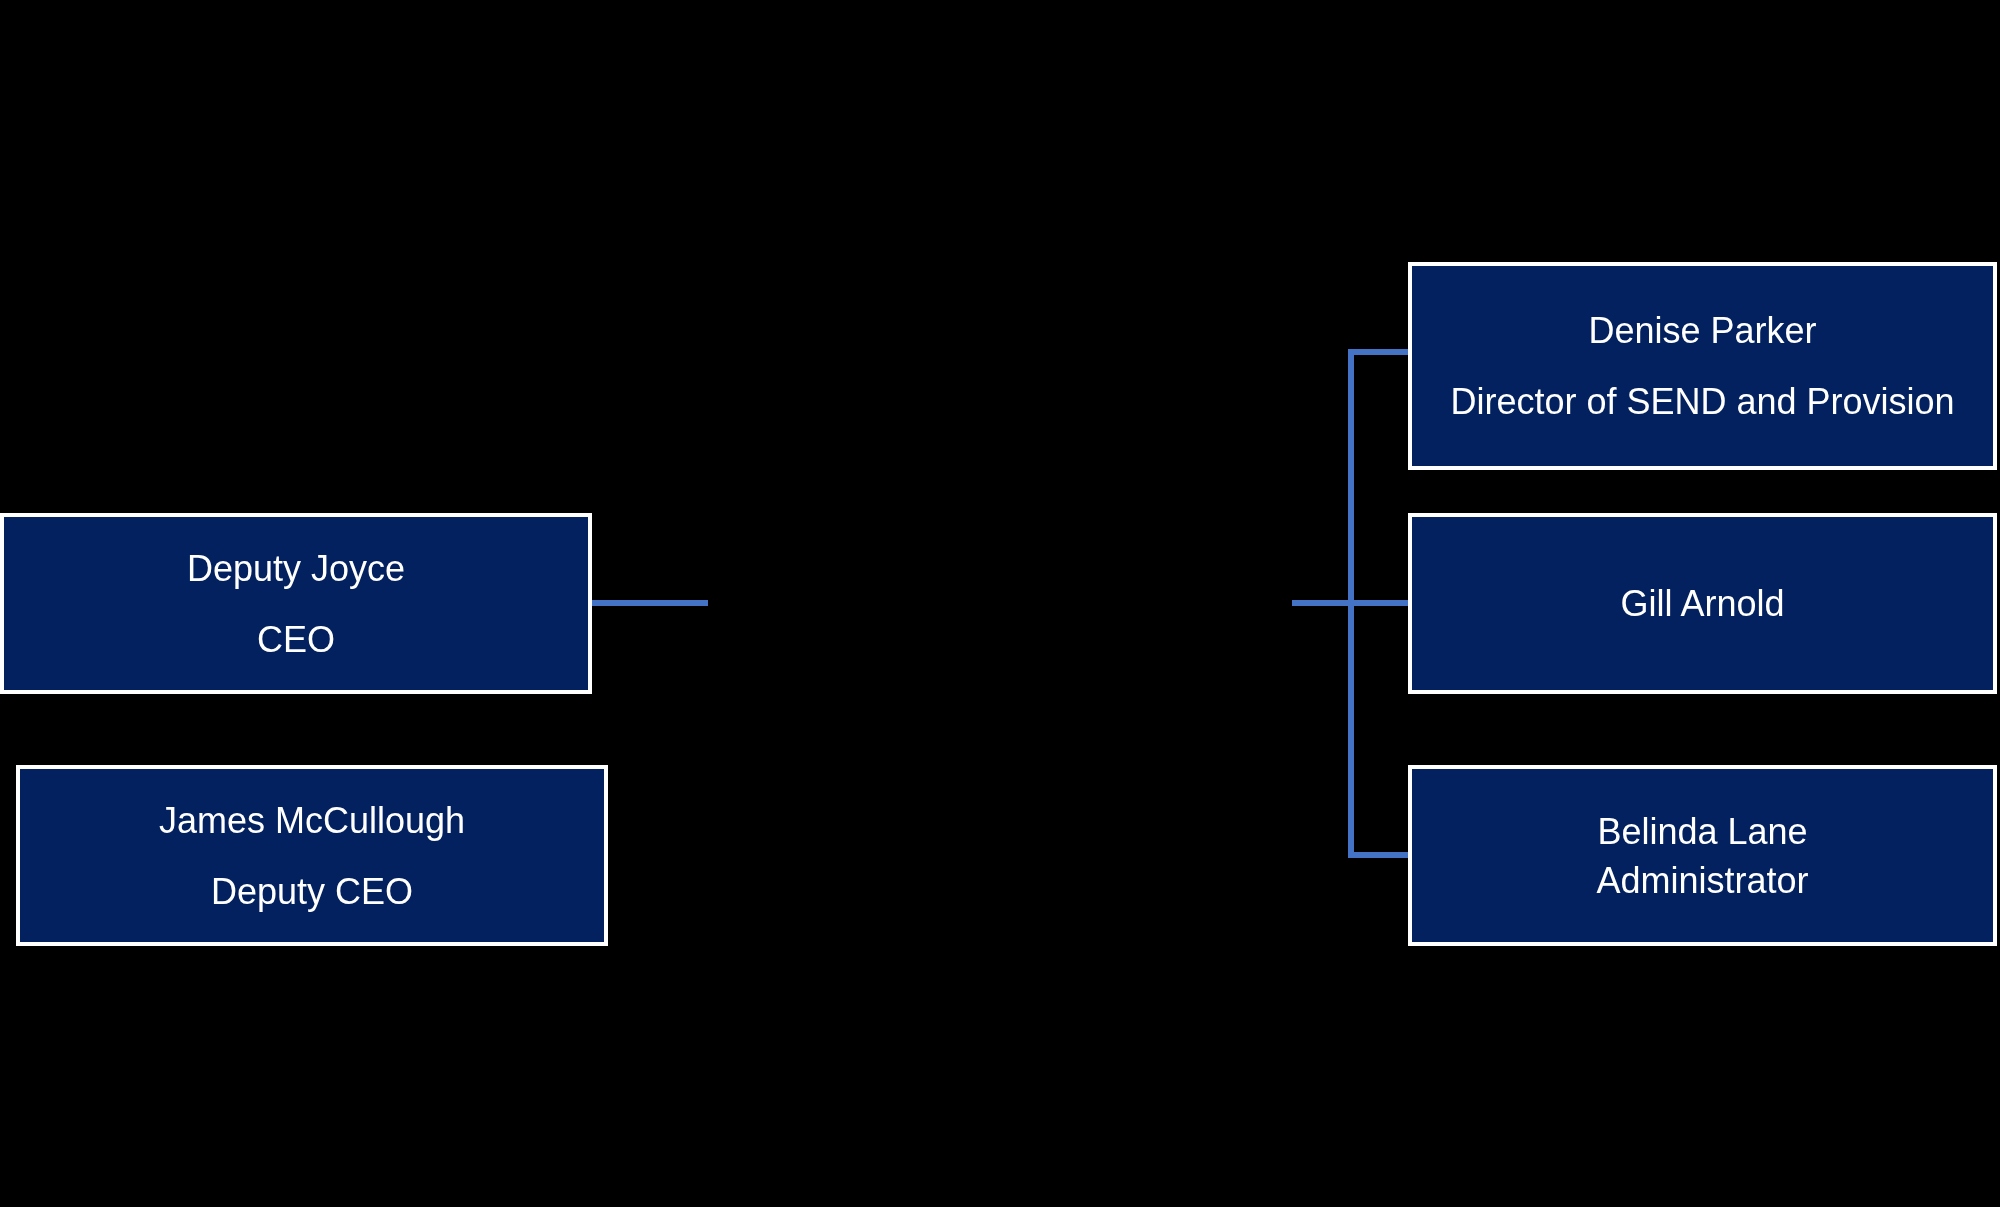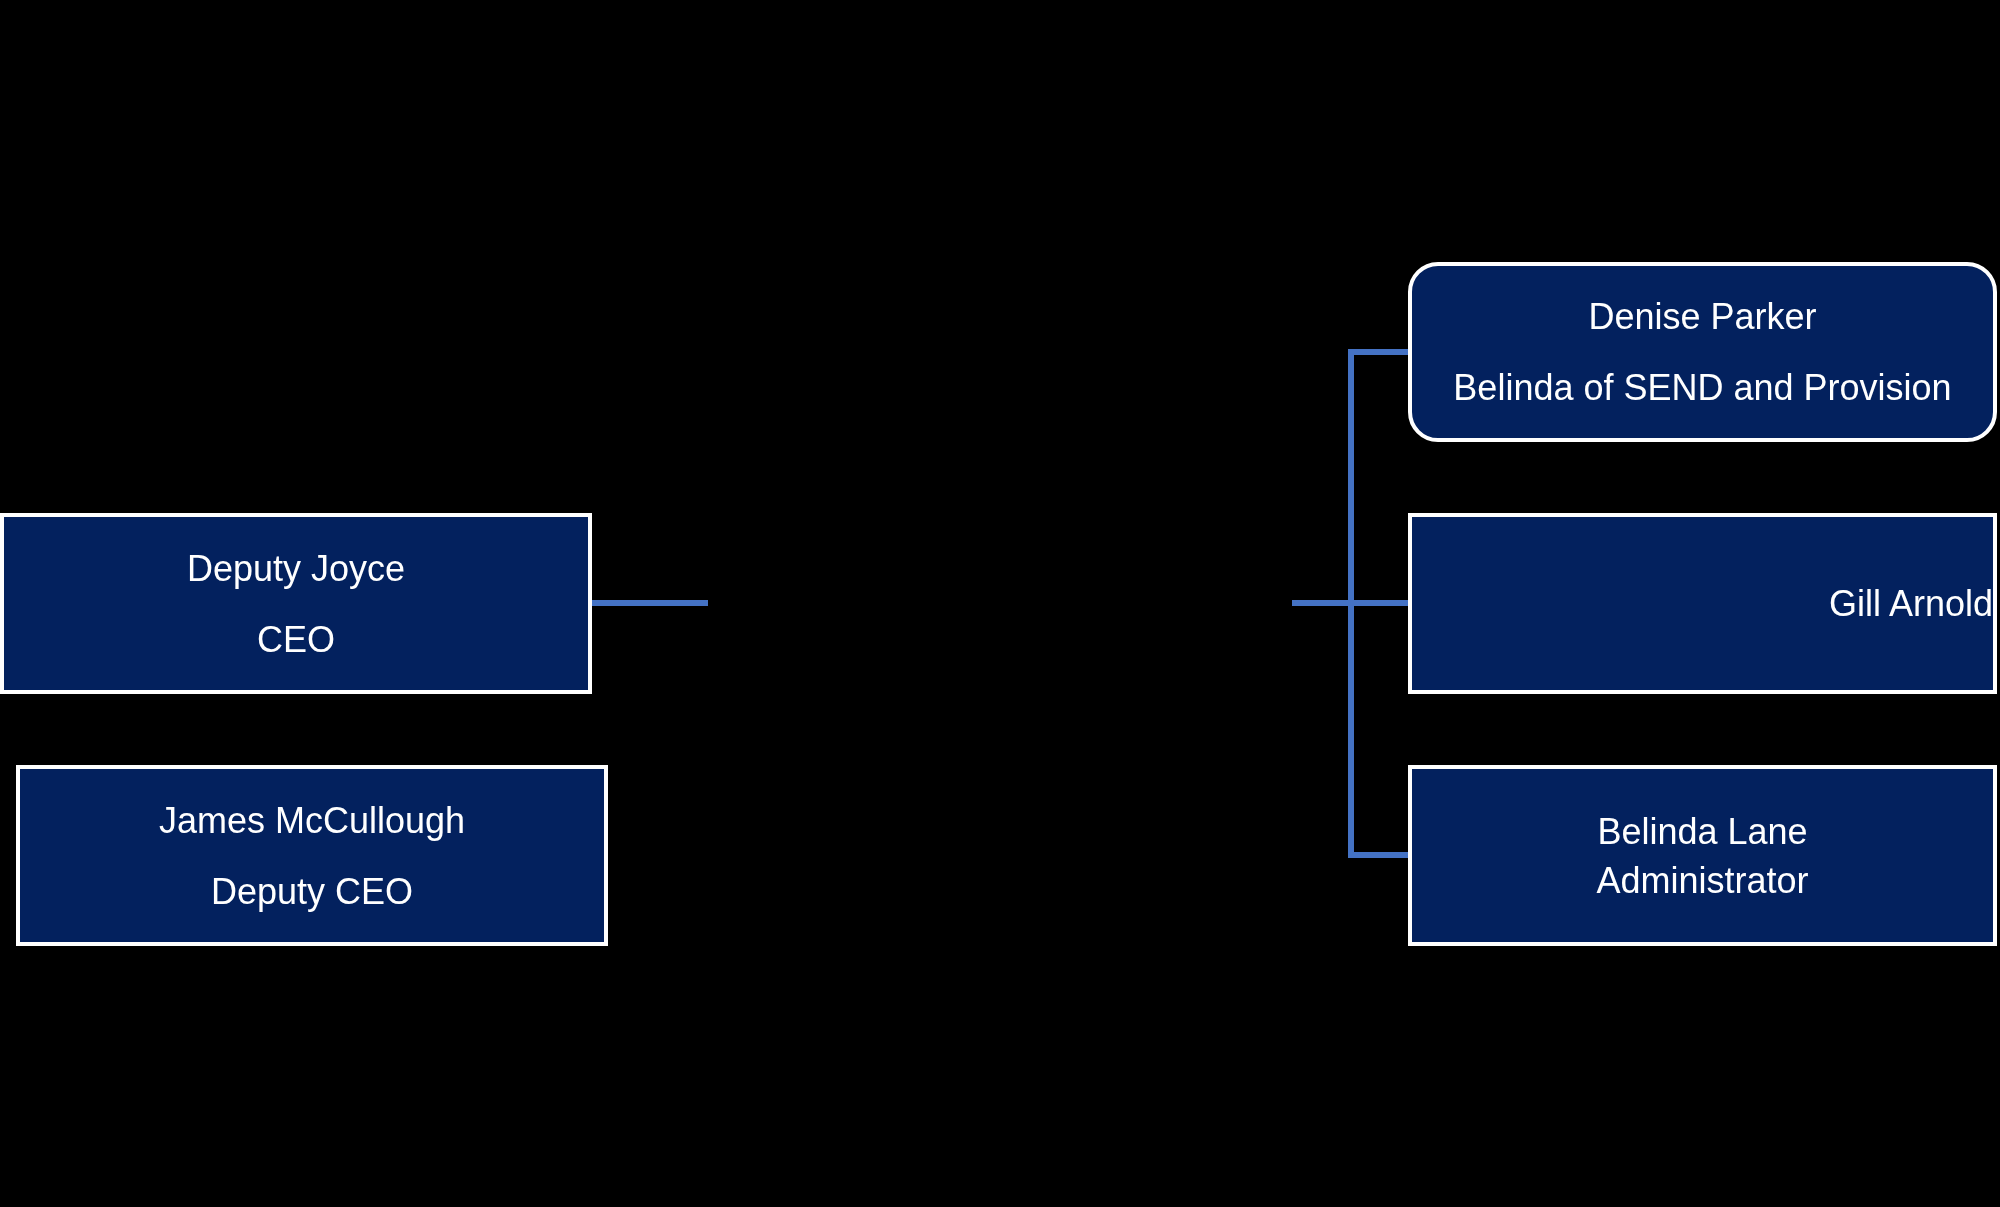--- a/index.html
+++ b/index.html
@@ -28,22 +28,22 @@
     text-align: center;
     font-size: 36px;
     line-height: 45px;
   }
   .node.roomy { row-gap: 26px; }
   .node.tight { row-gap: 4px; text-align: center; }
 
   .node-helen   { left: 0px;    top: 513px; width: 592px; height: 181px; }
   .node-james   { left: 16px;    top: 765px; width: 592px; height: 181px; }
   .node-paul    { left: 706px;  top: 514px; width: 586px; height: 180px; }
-  .node-denise  { left: 1408px; top: 262px; width: 589px; height: 180px; border-radius: 30px; }
-  .node-gill    { left: 1408px; top: 513px; width: 589px; height: 181px; align-items: flex-end; }
+  .node-denise  { left: 1408px; top: 262px; width: 589px; height: 208px; }
+  .node-gill    { left: 1408px; top: 513px; width: 589px; height: 181px; }
   .node-belinda { left: 1408px; top: 765px; width: 589px; height: 181px; }
 
   .node-gill .role { max-width: 500px; }
 
   .connector {
     position: absolute;
     background: var(--connector, #4472C4);
   }
   .conn-helen-paul    { left: 590px;  top: 600px; width: 118px; height: 6px; }
   .conn-paul-children { left: 1292px; top: 600px; width: 118px; height: 6px; }
@@ -68,21 +68,21 @@
   </div>
 
   <div class="node roomy node-james">
     <div class="name">James McCullough</div>
     <div class="role">Deputy CEO</div>
   </div>
 
 
   <div class="node roomy node-denise">
     <div class="name">Denise Parker</div>
-    <div class="role">Belinda of SEND and Provision</div>
+    <div class="role">Director of SEND and Provision</div>
   </div>
 
   <div class="node roomy node-gill">
     <div class="name">Gill Arnold</div>
   </div>
 
   <div class="node tight node-belinda">
     <div class="name">Belinda Lane</div>
     <div class="role">Administrator</div>
   </div>

